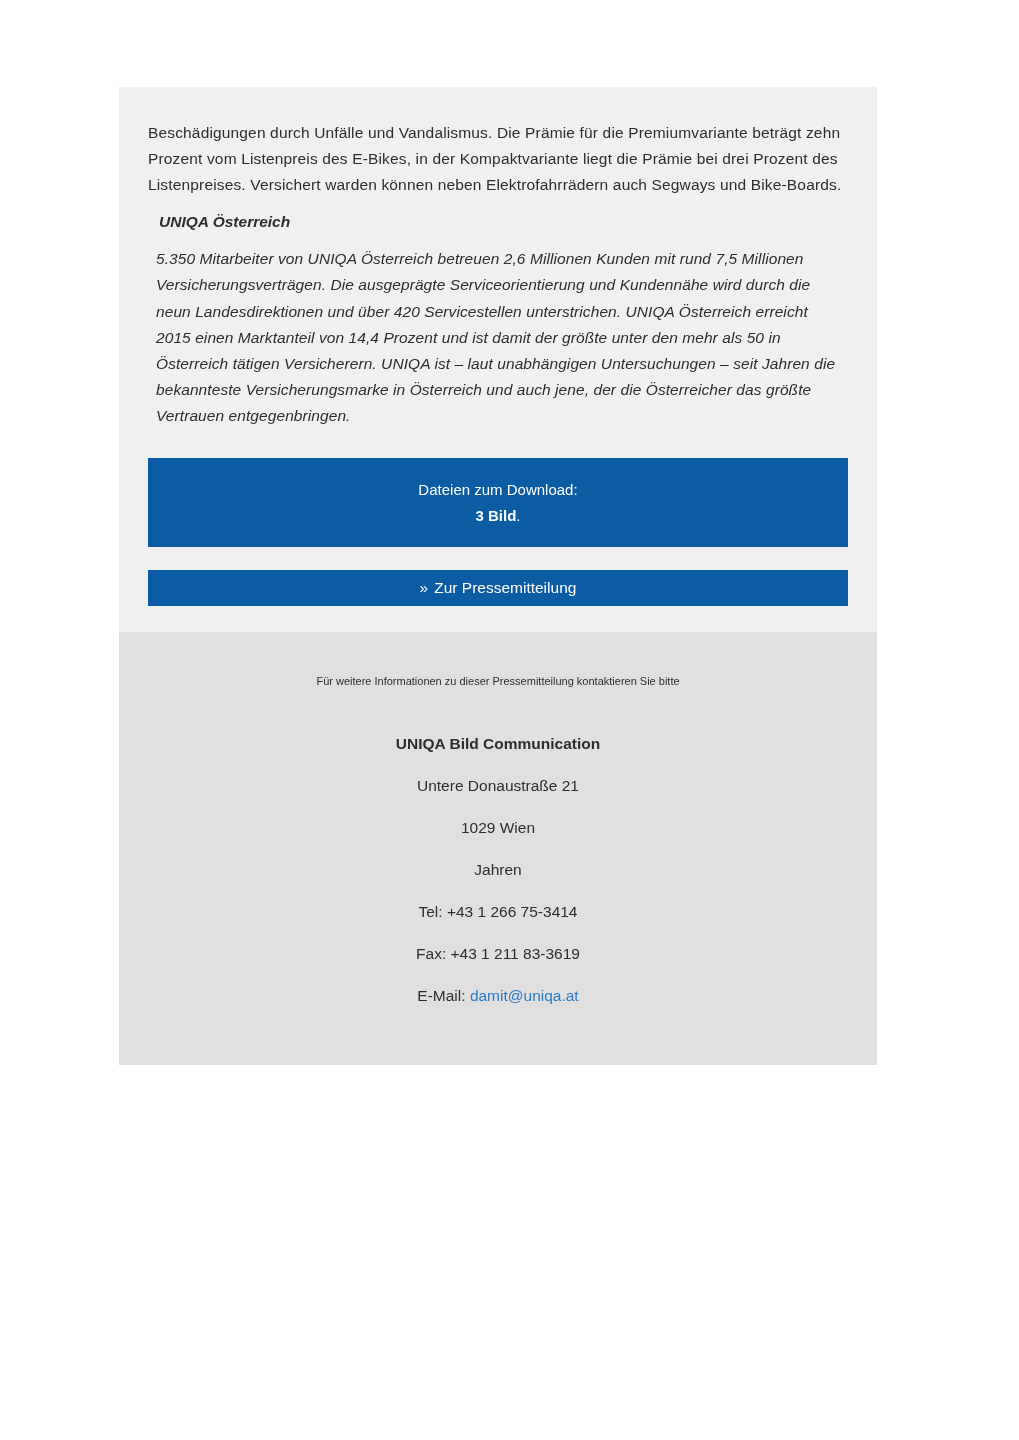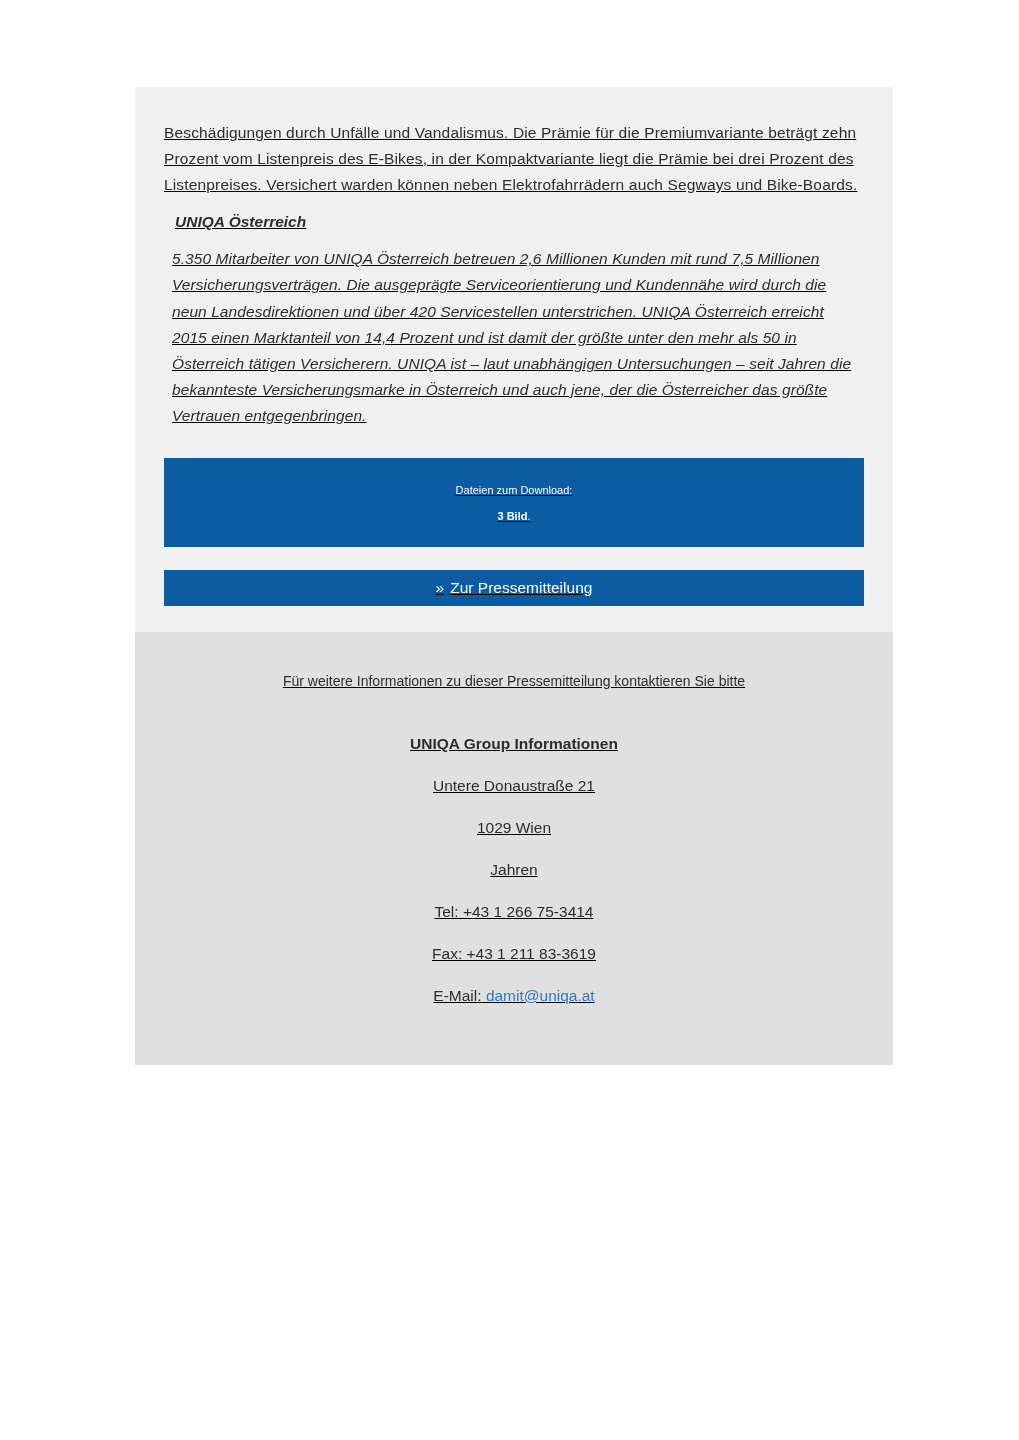--- a/index.html
+++ b/index.html
@@ -11,24 +11,23 @@
     width: 1019px;
     height: 1440px;
     position: relative;
     font-family: "Liberation Sans", sans-serif;
     -webkit-font-smoothing: antialiased;
   }
 
   
   #email-panel {
     position: absolute;
-    left: 135px;
+    left: 119px;
     top: 87px;
     width: 758px;
-    text-decoration: underline;
   }
 
   
   .article-section {
     background: #f0f0f0;
     padding: 33px 29px 26px 29px;
     box-sizing: border-box;
   }
 
   .body-text {
@@ -60,21 +59,21 @@
   
   .download-box {
     margin-top: 29px;
     background: #0b5ca3;
     height: 89px;
     display: flex;
     flex-direction: column;
     align-items: center;
     justify-content: center;
     color: #ffffff;
-    font-size: 11px;
+    font-size: 15px;
     line-height: 26px;
     text-decoration: none;
     box-sizing: border-box;
   }
   .download-box .line1 { font-weight: normal; }
   .download-box .line2 { font-weight: normal; }
   .download-box .line2 b { font-weight: bold; }
 
   .press-button {
     margin-top: 23px;
@@ -91,21 +90,21 @@
 
   
   .footer-section {
     background: #e0e0e0;
     padding: 36px 29px 40px 29px;
     text-align: center;
     box-sizing: border-box;
   }
 
   .footer-intro {
-    font-size: 14px;
+    font-size: 11px;
     line-height: 26px;
     color: #2d2d2d;
     margin: 0 0 37px 0;
   }
 
   .footer-org {
     font-size: 15.5px;
     line-height: 26px;
     color: #2d2d2d;
     font-weight: bold;
@@ -146,21 +145,21 @@
       <span style="margin-right:6px;">»</span>
       <span>Zur Pressemitteilung</span>
     </a>
 
   </div>
 
   <div class="footer-section">
 
     <p class="footer-intro">Für weitere Informationen zu dieser Pressemitteilung kontaktieren Sie bitte</p>
 
-    <p class="footer-org">UNIQA Group Informationen</p>
+    <p class="footer-org">UNIQA Bild Communication</p>
 
     <p class="footer-line">Untere Donaustraße 21</p>
 
     <p class="footer-line">1029 Wien</p>
 
     <p class="footer-line">Jahren</p>
 
     <p class="footer-line">Tel: +43 1 266 75-3414</p>
 
     <p class="footer-line">Fax: +43 1 211 83-3619</p>

